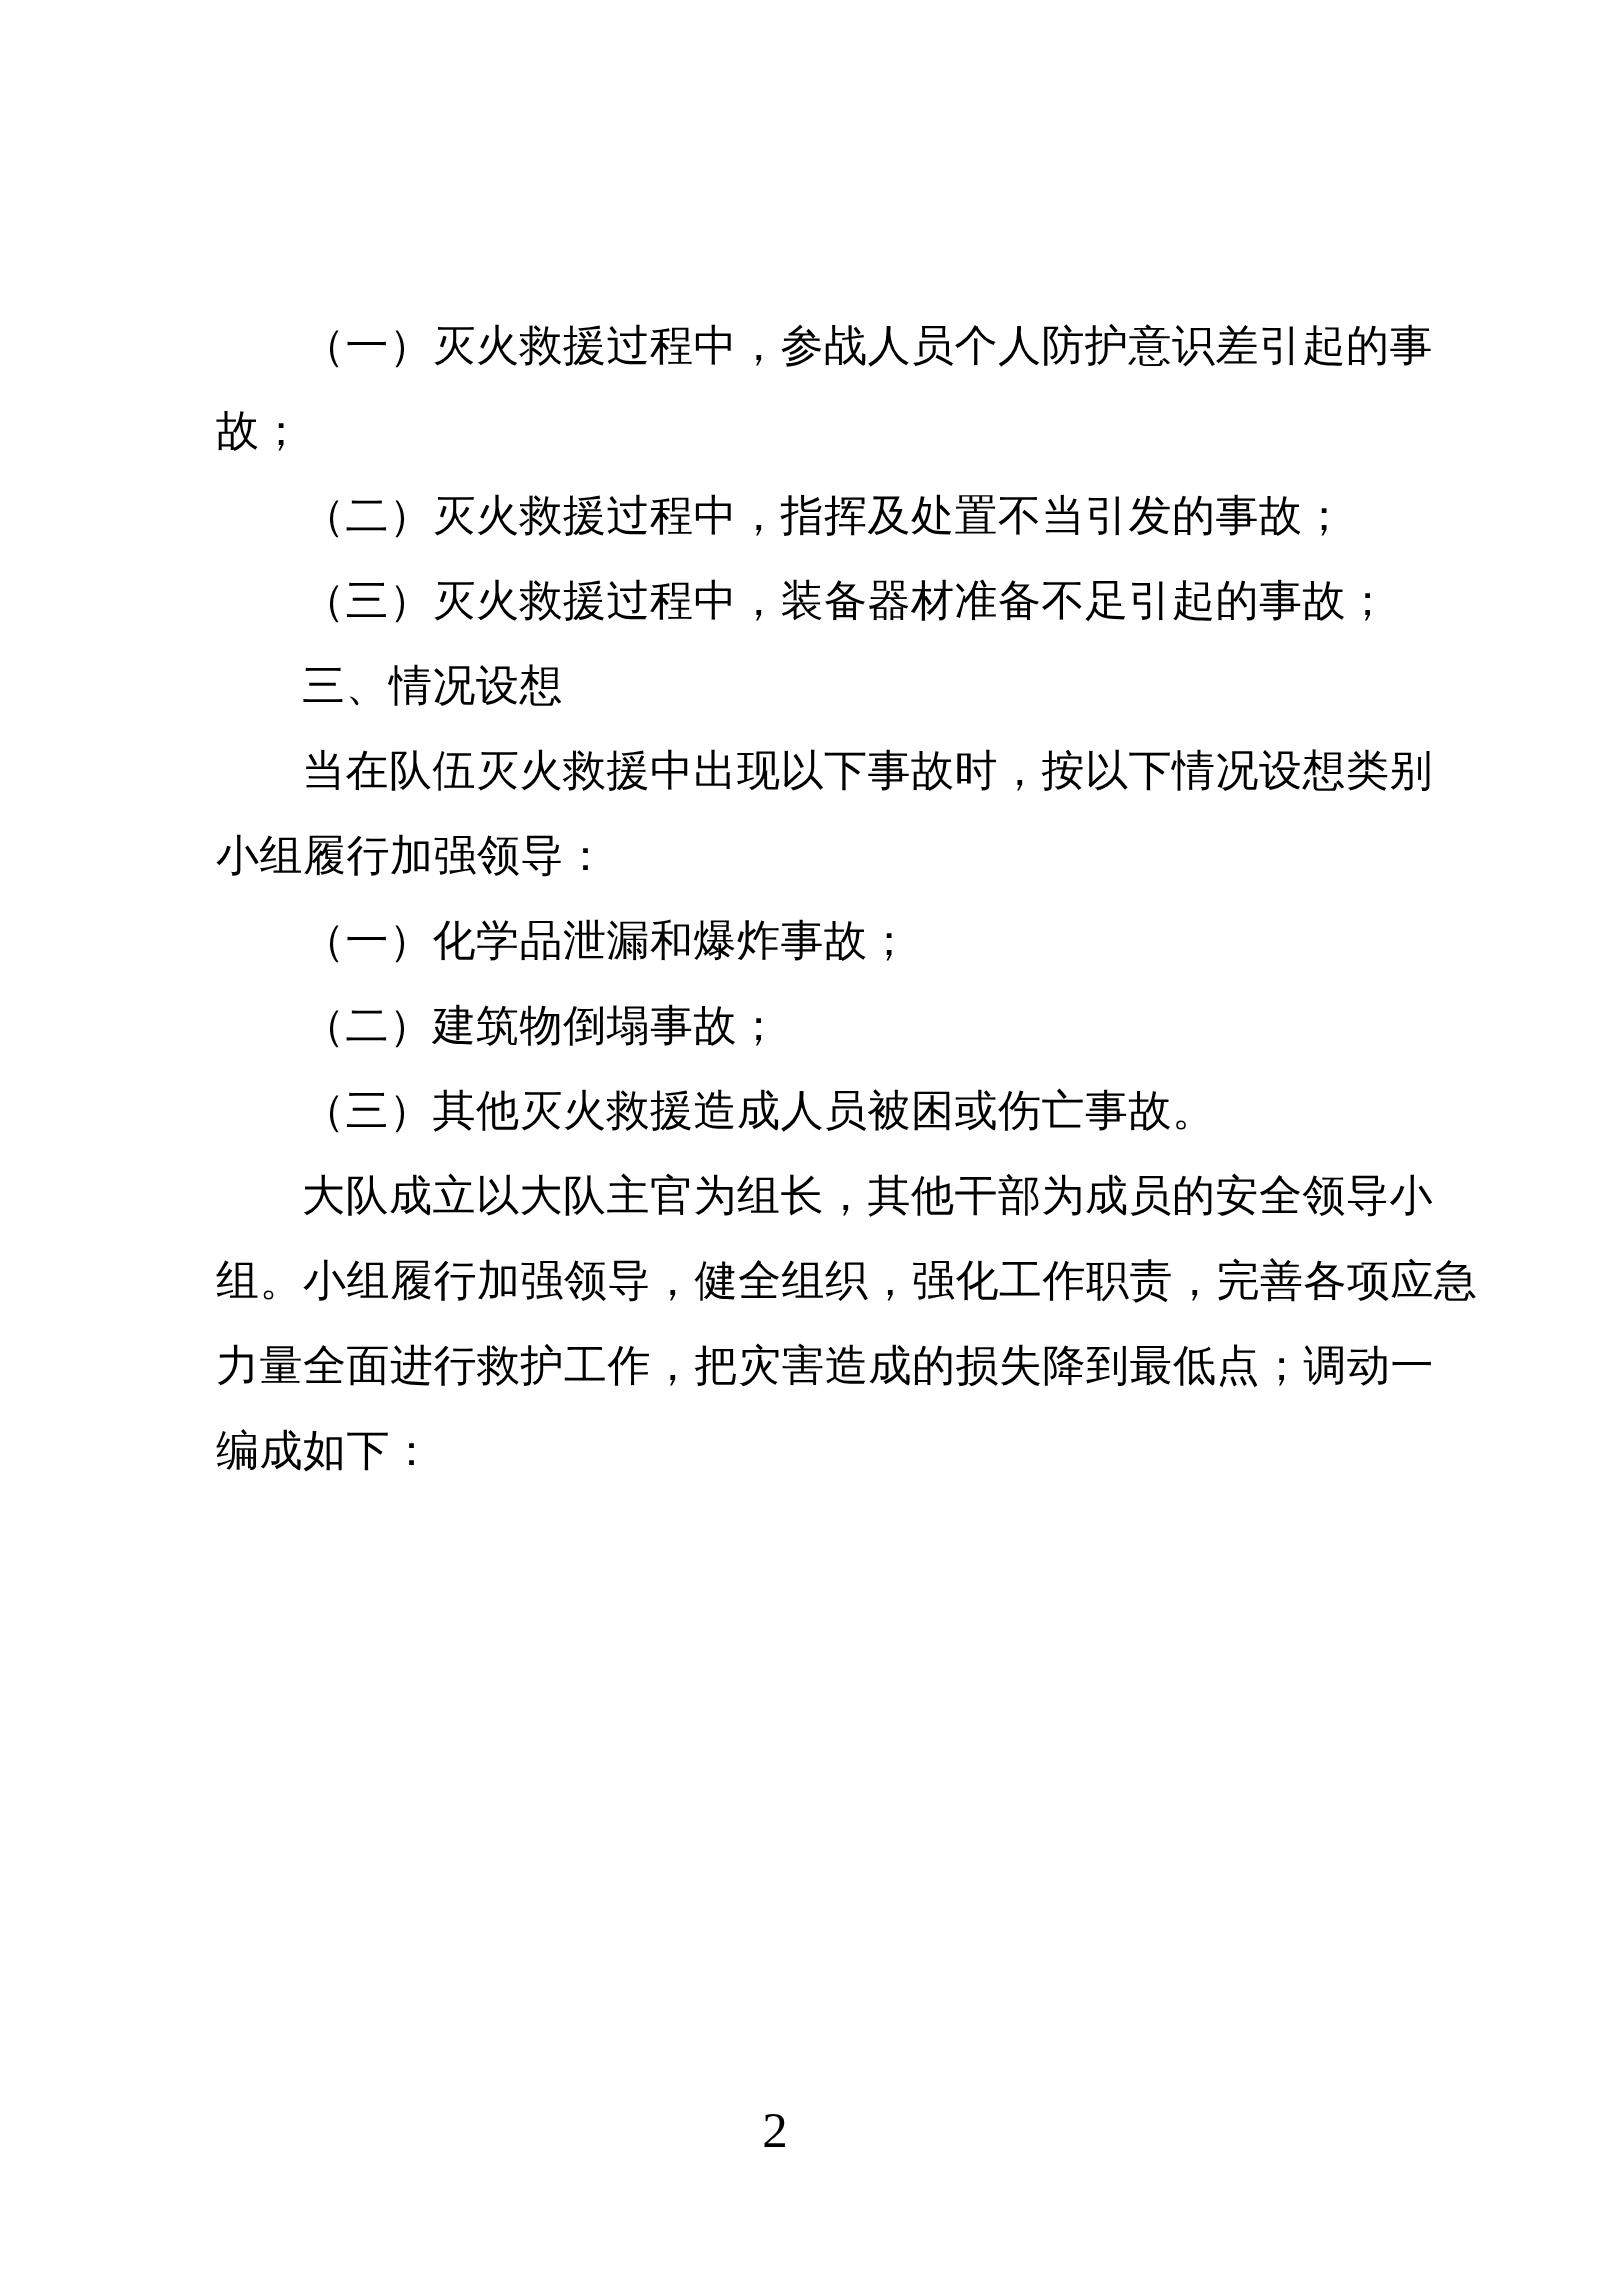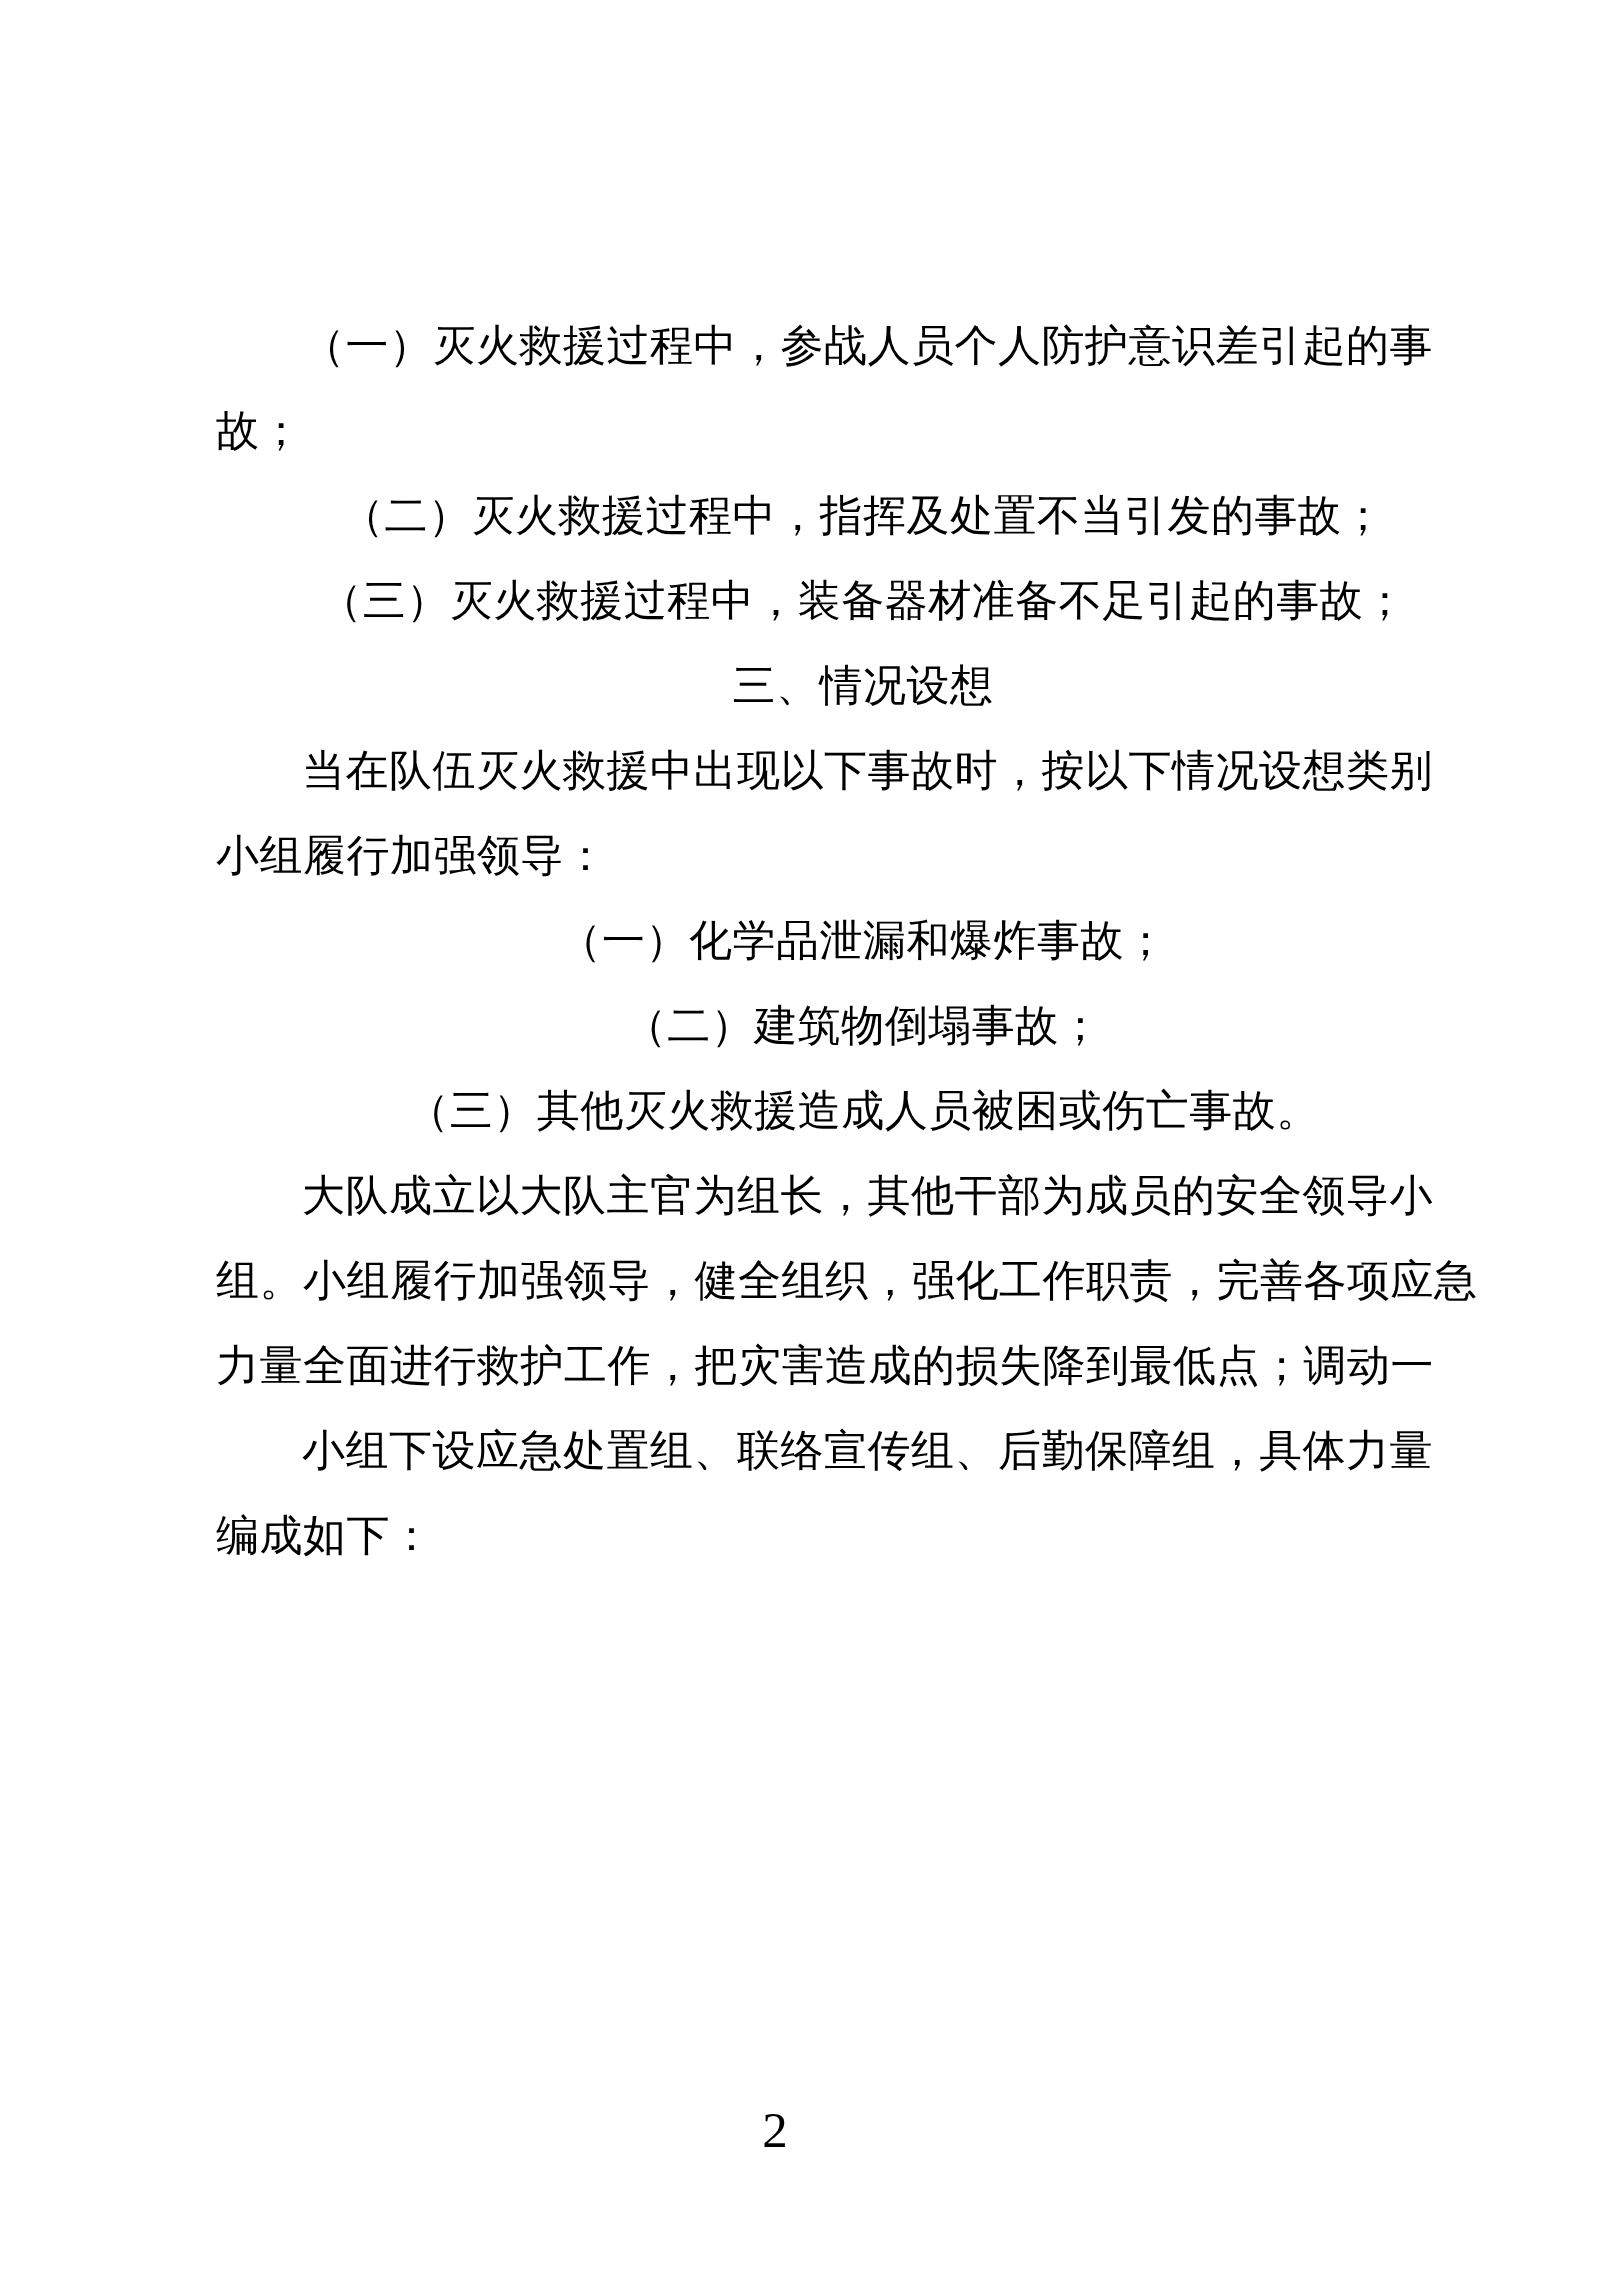--- a/index.html
+++ b/index.html
@@ -31,21 +31,20 @@
   }
   .line {
     font-size: 43px;
     line-height: 85px;
     height: 85px;
     white-space: nowrap;
     letter-spacing: 0.5px;
   }
   .indent {
     padding-left: 86px;
-    text-align: center;
   }
   .flush {
     padding-left: 0;
   }
   .page-num {
     position: absolute;
     top: 2103px;
     left: 775px;
     transform: translateX(-50%);
     font-family: "Liberation Serif", serif;
@@ -64,18 +63,17 @@
     <div class="line indent">（三）灭火救援过程中，装备器材准备不足引起的事故；</div>
     <div class="line indent">三、情况设想</div>
     <div class="line indent">当在队伍灭火救援中出现以下事故时，按以下情况设想类别</div>
     <div class="line flush">小组履行加强领导：</div>
     <div class="line indent">（一）化学品泄漏和爆炸事故；</div>
     <div class="line indent">（二）建筑物倒塌事故；</div>
     <div class="line indent">（三）其他灭火救援造成人员被困或伤亡事故。</div>
     <div class="line indent">大队成立以大队主官为组长，其他干部为成员的安全领导小</div>
     <div class="line flush">组。小组履行加强领导，健全组织，强化工作职责，完善各项应急</div>
     <div class="line flush">力量全面进行救护工作，把灾害造成的损失降到最低点；调动一</div>
-    <div class="line indent">小组下设应急处置组、联络宣传组、后勤保障组，具体力量</div>
     <div class="line flush">编成如下：</div>
   </div>
   <div class="page-num">2</div>
 </div>
 
 
 </body></html>

